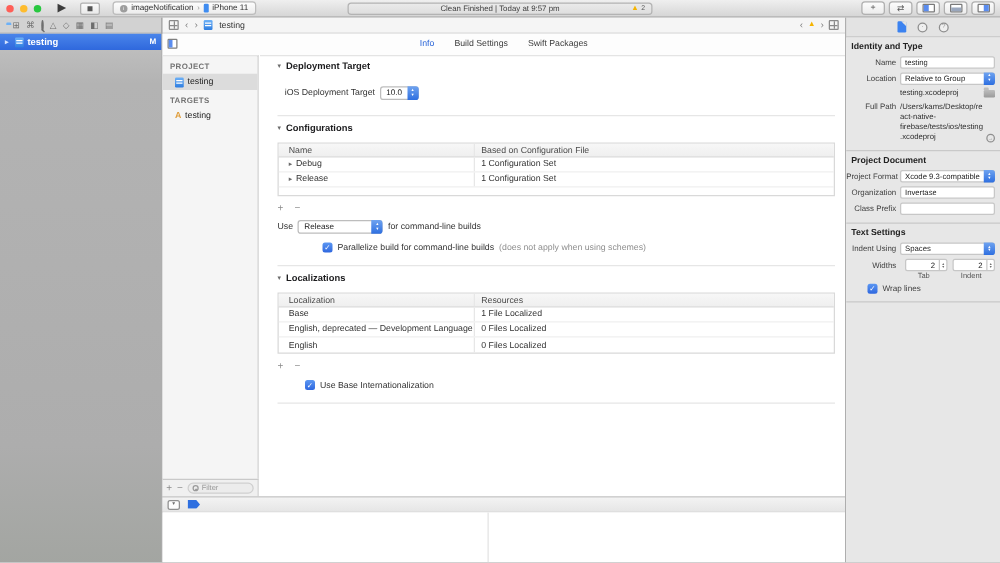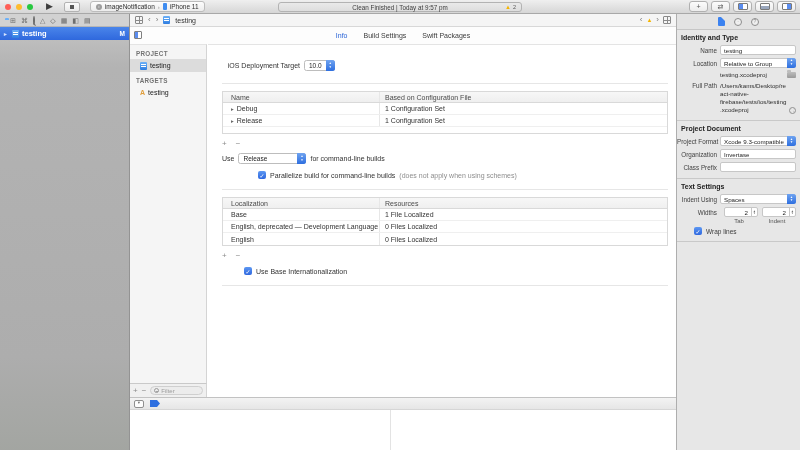--- a/index.html
+++ b/index.html
@@ -285,29 +285,37 @@
     <span class="pm">+</span>
     <span class="pm">−</span>
     <span id="filterfield">
       <span class="filtic"></span>
       <span>Filter</span>
     </span>
   </div>
 
   <div id="form">
 
+    <div class="sechead">
+      <span class="disc">▾</span>
+      <span>Deployment Target</span>
+    </div>
     <div class="formrow" style="margin-top:12px">
       <span class="flabel ra">iOS Deployment Target</span>
       <span class="dropdown">
         <span>10.0</span>
         <span class="cap"></span>
       </span>
     </div>
     <div class="fdivider" style="margin-top:12px"></div>
 
+    <div class="sechead" style="margin-top:5px">
+      <span class="disc">▾</span>
+      <span>Configurations</span>
+    </div>
     <div class="xtable">
       <div class="hrow">
         <span class="c1">Name</span>
         <span class="c2">Based on Configuration File</span>
       </div>
       <div class="trow">
         <span class="c1">
             <span class="disc">▸</span>
             <span>Debug</span>
           </span>
@@ -334,20 +342,24 @@
       </span>
       <span class="flabel">for command-line builds</span>
     </div>
     <div class="formrow" style="margin-top:7px;margin-left:36px;gap:4px">
       <span class="checkbox"></span>
       <span class="flabel">Parallelize build for command-line builds</span>
       <span class="flabel note">(does not apply when using schemes)</span>
     </div>
     <div class="fdivider"></div>
 
+    <div class="sechead" style="margin-top:5px">
+      <span class="disc">▾</span>
+      <span>Localizations</span>
+    </div>
     <div class="xtable">
       <div class="hrow">
         <span class="c1">Localization</span>
         <span class="c2">Resources</span>
       </div>
       <div class="trow">
         <span class="c1">Base</span>
         <span class="c2">1 File Localized</span>
       </div>
       <div class="trow">

